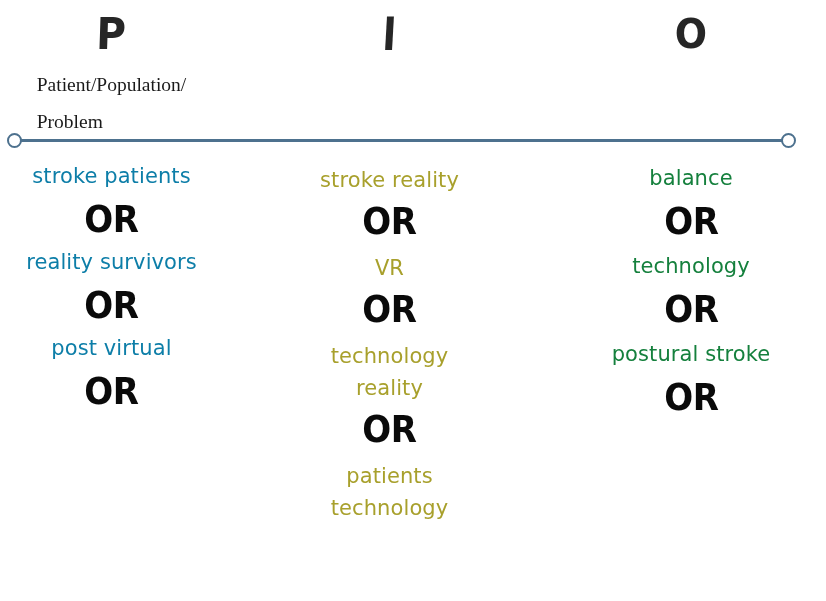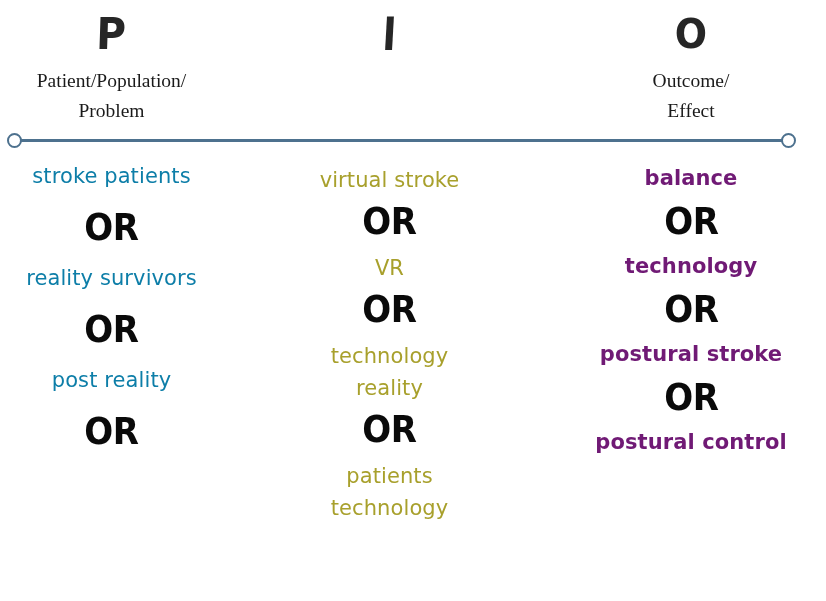--- a/index.html
+++ b/index.html
@@ -48,23 +48,23 @@
     -webkit-font-smoothing: antialiased;
   }
   .pico-letter.letter-p { transform: scaleX(0.92) skewX(-2deg); }
   .pico-letter.letter-i { transform: scaleX(0.80) skewX(-4deg); font-size: 46px; }
   .pico-letter.letter-o { transform: scaleX(0.95); font-size: 40px; }
 
   .pico-caption {
     margin-top: 6px;
     font-family: "Liberation Serif", serif;
     font-size: 19.5px;
-    line-height: 30px;
+    line-height: 37px;
     color: #1a1a1a;
-    text-align: center;
+    text-align: left;
     white-space: pre-line;
   }
 
   
   .rule-wrap {
     position: absolute;
     left: 0;
     top: 126px;
     width: 826px;
     height: 32px;
@@ -99,35 +99,35 @@
     height: 441px;
     display: flex;
     flex-direction: row;
     align-items: flex-start;
   }
   .term-col {
     display: flex;
     flex-direction: column;
     align-items: center;
   }
-  .term-col.c1 { width: 223px; gap: 8px; }
+  .term-col.c1 { width: 223px; }
   .term-col.c2 { width: 333px; }
   .term-col.c3 { width: 270px; }
 
   .term {
     font-family: "DejaVu Sans", sans-serif;
     font-size: 21px;
     line-height: 32px;
     text-align: center;
     white-space: pre-line;
     letter-spacing: 0.1px;
   }
   .term.tint-p { color: #0d7ea8; }
   .term.tint-i { color: #a8a02c; }
-  .term.tint-o { color: #701a75; font-weight: bold; }
+  .term.tint-o { color: #15803d; }
 
   .or {
     font-family: "DejaVu Sans", sans-serif;
     font-weight: 700;
     font-size: 37px;
     line-height: 52px;
     color: #0a0a0a;
     letter-spacing: -0.5px;
     transform: scaleX(0.92);
   }
@@ -152,60 +152,57 @@
       <span class="pico-caption">Patient/Population/
 Problem</span>
     </div>
 
     <div class="header-col c2">
       <span class="pico-letter letter-i">I</span>
     </div>
 
     <div class="header-col c3">
       <span class="pico-letter letter-o">O</span>
-      <span class="pico-caption">Outcome/
-Effect</span>
     </div>
 
   </div>
 
   <div class="rule-wrap">
     <div class="rule-line"></div>
     <div class="rule-knob left"></div>
     <div class="rule-knob right"></div>
   </div>
 
   <div class="columns">
 
     <div class="term-col c1">
       <div class="term tint-p">stroke patients</div>
       <div class="or">OR</div>
       <div class="term tint-p">reality survivors</div>
       <div class="or">OR</div>
-      <div class="term tint-p">post reality</div>
+      <div class="term tint-p">post virtual</div>
       <div class="or">OR</div>
     </div>
 
     <div class="term-col c2">
-      <div class="term tint-i">virtual stroke</div>
+      <div class="term tint-i">stroke reality</div>
       <div class="or">OR</div>
       <div class="term tint-i">VR</div>
       <div class="or">OR</div>
       <div class="term tint-i">technology
 reality</div>
       <div class="or">OR</div>
       <div class="term tint-i">patients
 technology</div>
     </div>
 
     <div class="term-col c3">
       <div class="term tint-o">balance</div>
       <div class="or">OR</div>
       <div class="term tint-o">technology</div>
       <div class="or">OR</div>
       <div class="term tint-o">postural stroke</div>
       <div class="or">OR</div>
-      <div class="term tint-o">postural control</div>
     </div>
 
   </div>
 
 </div>
 
 </body></html>

